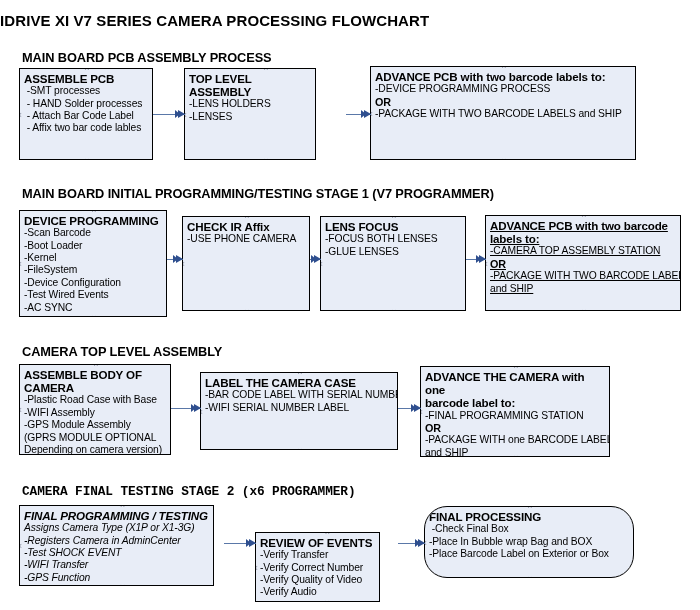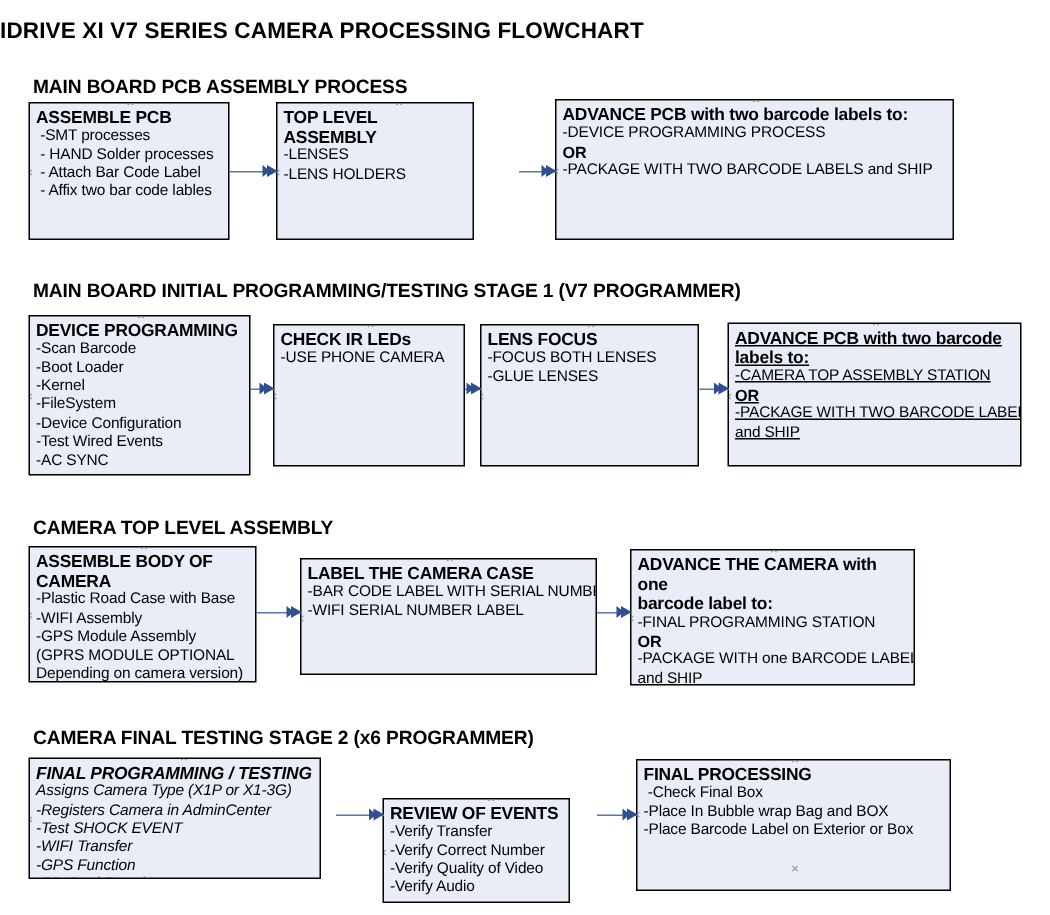--- a/index.html
+++ b/index.html
@@ -121,22 +121,22 @@
       <div class="nline"> - HAND Solder processes</div>
       <div class="nline"> - Attach Bar Code Label</div>
       <div class="nline"> - Affix two bar code lables</div>
       <div class="hnd" style="left: 63.5px; top: -4px;">×</div>
       <div class="hnd" style="left: 63.5px; top: 89px;">×</div>
       <div class="hnd" style="left: -4px; top: 42.5px;">×</div>
       <div class="hnd" style="left: 131px; top: 42.5px;">×</div>
     </div>
     <div class="node" style="left: 184px; top: 68px; width: 132px; height: 92px;">
       <div class="nhead">TOP LEVEL ASSEMBLY</div>
+      <div class="nline">-LENS HOLDERS</div>
       <div class="nline">-LENSES</div>
-      <div class="nline">-LENS HOLDERS</div>
       <div class="hnd" style="left: 77.5px; top: -4px;">×</div>
       <div class="hnd" style="left: 77.5px; top: 89px;">×</div>
       <div class="hnd" style="left: -4px; top: 42.5px;">×</div>
       <div class="hnd" style="left: 159px; top: 42.5px;">×</div>
     </div>
     <div class="node" style="left: 370px; top: 66px; width: 266px; height: 94px;">
       <div class="nhead">ADVANCE PCB with two barcode labels to:</div>
       <div class="nline">-DEVICE PROGRAMMING PROCESS</div>
       <div class="nline bold">OR</div>
       <div class="nline">-PACKAGE WITH TWO BARCODE LABELS and SHIP</div>
@@ -154,21 +154,21 @@
       <div class="nline">-FileSystem</div>
       <div class="nline">-Device Configuration</div>
       <div class="nline">-Test Wired Events</div>
       <div class="nline">-AC SYNC</div>
       <div class="hnd" style="left: 70.5px; top: -4px;">×</div>
       <div class="hnd" style="left: 70.5px; top: 104px;">×</div>
       <div class="hnd" style="left: -4px; top: 50px;">×</div>
       <div class="hnd" style="left: 145px; top: 50px;">×</div>
     </div>
     <div class="node" style="left: 182px; top: 216px; width: 128px; height: 95px;">
-      <div class="nhead">CHECK IR LEDs</div>
+      <div class="nhead">CHECK IR Affix</div>
       <div class="nline">-USE PHONE CAMERA</div>
       <div class="hnd" style="left: 60.5px; top: -4px;">×</div>
       <div class="hnd" style="left: 60.5px; top: 92px;">×</div>
       <div class="hnd" style="left: -4px; top: 44px;">×</div>
       <div class="hnd" style="left: 125px; top: 44px;">×</div>
     </div>
     <div class="node" style="left: 320px; top: 216px; width: 146px; height: 95px;">
       <div class="nhead">LENS FOCUS</div>
       <div class="nline">-FOCUS BOTH LENSES</div>
       <div class="nline">-GLUE LENSES</div>
@@ -217,21 +217,21 @@
 barcode label to:</div>
       <div class="nline">-FINAL PROGRAMMING STATION</div>
       <div class="nline bold">OR</div>
       <div class="nline">-PACKAGE WITH one BARCODE LABEL</div>
       <div class="nline">and SHIP</div>
       <div class="hnd" style="left: 91.5px; top: -4px;">×</div>
       <div class="hnd" style="left: 91.5px; top: 88px;">×</div>
       <div class="hnd" style="left: -4px; top: 42px;">×</div>
       <div class="hnd" style="left: 187px; top: 42px;">×</div>
     </div>
-    <div class="section-title" style="left: 22px; top: 484px;">CAMERA FINAL TESTING STAGE 2 (x6 PROGRAMMER)</div>
+    <div class="section-title" style="left: 22px; top: 484px; font-family: Liberation Mono, monospace;">CAMERA FINAL TESTING STAGE 2 (x6 PROGRAMMER)</div>
     <div class="node" style="left: 19px; top: 505px; width: 195px; height: 81px; font-style: italic;">
       <div class="nhead">FINAL PROGRAMMING / TESTING</div>
       <div class="nline">Assigns Camera Type (X1P or X1-3G)</div>
       <div class="nline">-Registers Camera in AdminCenter</div>
       <div class="nline">-Test SHOCK EVENT</div>
       <div class="nline">-WIFI Transfer</div>
       <div class="nline">-GPS Function</div>
       <div class="nline">-SD Card Function</div>
       <div class="hnd" style="left: 99px; top: -4px;">×</div>
       <div class="hnd" style="left: 99px; top: 78px;">×</div>
@@ -242,21 +242,21 @@
       <div class="nhead">REVIEW OF EVENTS</div>
       <div class="nline">-Verify Transfer</div>
       <div class="nline">-Verify Correct Number</div>
       <div class="nline">-Verify Quality of Video</div>
       <div class="nline">-Verify Audio</div>
       <div class="hnd" style="left: 68px; top: -4px;">×</div>
       <div class="hnd" style="left: 68px; top: 67px;">×</div>
       <div class="hnd" style="left: -4px; top: 31.5px;">×</div>
       <div class="hnd" style="left: 140px; top: 31.5px;">×</div>
     </div>
-    <div class="node" style="left: 424px; top: 506px; width: 210px; height: 88px;">
+    <div class="node" style="left: 424px; top: 506px; width: 210px; height: 72px; border-radius: 23px;">
       <div class="nhead">FINAL PROCESSING</div>
       <div class="nline"> -Check Final Box</div>
       <div class="nline">-Place In Bubble wrap Bag and BOX</div>
       <div class="nline">-Place Barcode Label on Exterior or Box</div>
       <div class="hnd" style="left: 101.5px; top: -4px;">×</div>
       <div class="hnd" style="left: 101.5px; top: 69px;">×</div>
       <div class="hnd" style="left: -4px; top: 32.5px;">×</div>
       <div class="hnd" style="left: 207px; top: 32.5px;">×</div>
     </div>
     <div class="conn" style="left: 153px; top: 110px; width: 32px;">

